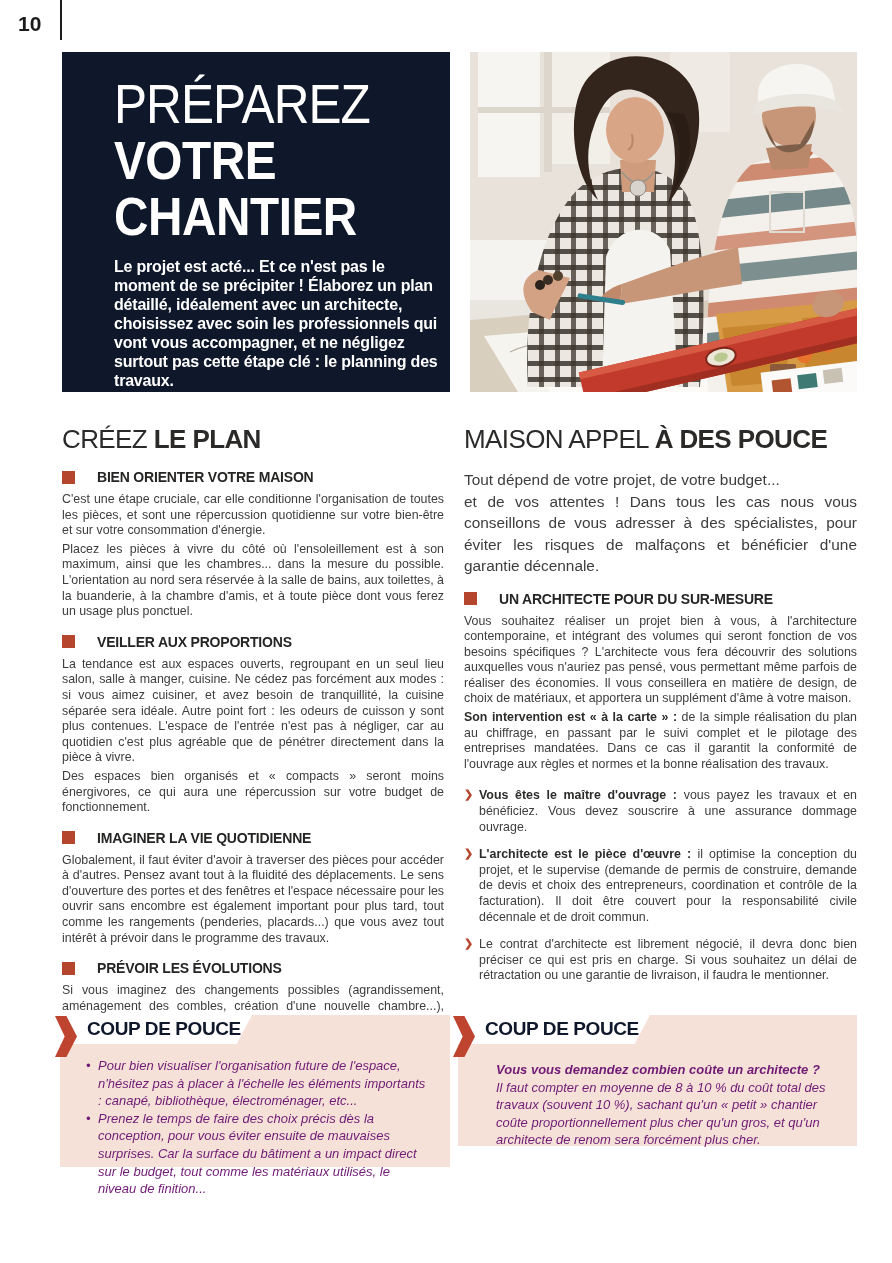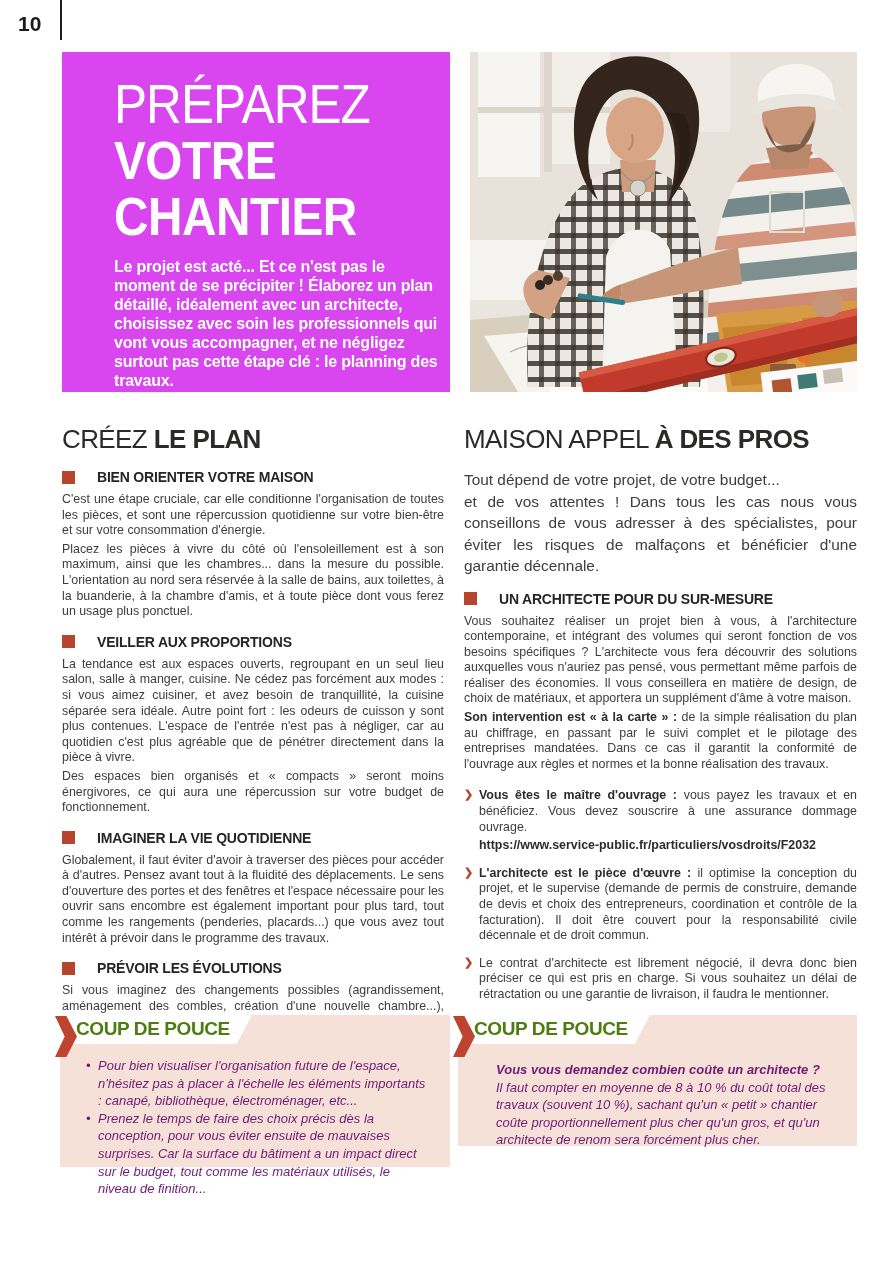--- a/index.html
+++ b/index.html
@@ -6,21 +6,21 @@
   body{
     width:892px;height:1263px;position:relative;background:#ffffff;
     font-family:"Liberation Sans", sans-serif;color:#3d3d3d;
     -webkit-font-smoothing:antialiased;
   }
   
   .folio{position:absolute;left:18px;top:12px;font-size:21px;font-weight:bold;color:#1c1c1c;}
   .folio-rule{position:absolute;left:60px;top:0;width:2px;height:40px;background:#1c1c1c;}
 
   
-  .hero{position:absolute;left:62px;top:52px;width:388px;height:340px;background:#d946ef;}
+  .hero{position:absolute;left:62px;top:52px;width:388px;height:340px;background:#0f172a;}
   .hero-inner{position:absolute;left:52px;top:24px;width:340px;}
   .hero-title{color:#fff;transform:scaleX(0.9);transform-origin:0 0;width:372px;}
   .hero-title .t1{font-size:55px;line-height:57px;font-weight:normal;letter-spacing:-1px;}
   .hero-title .t2,.hero-title .t3{font-size:53px;line-height:56px;font-weight:bold;letter-spacing:-0.5px;}
   .hero-intro{margin-top:12px;color:#fff;font-weight:bold;font-size:16px;line-height:19px;width:334px;letter-spacing:-0.2px;}
 
   .hero-photo{position:absolute;left:470px;top:52px;width:387px;height:340px;overflow:hidden;background:#e8e2da;}
 
   
   .col{position:absolute;top:424px;}
@@ -46,21 +46,21 @@
   .bullet .link{display:block;font-weight:bold;color:#2d2c2b;margin-top:3px;text-align:left;text-decoration:none;}
 
   
   .tip{position:absolute;top:1015px;background:#f5e1d8;}
   .tip-left{left:60px;width:390px;height:152px;}
   .tip-right{left:458px;width:399px;height:131px;}
   .tip-banner{position:absolute;left:0;top:0;width:192px;height:29px;background:#ffffff;
     clip-path:polygon(0 0,100% 0,92% 100%,0 100%);}
   .tip-chevron{position:absolute;left:-5px;top:1px;width:22px;height:41px;background:#bf4430;
     clip-path:polygon(0 0,52% 0,100% 50%,52% 100%,0 100%,44% 50%);}
-  .tip-title{position:absolute;left:16px;top:3px;font-size:19px;font-weight:bold;color:#4d7c0f;letter-spacing:-0.4px;white-space:nowrap;}
+  .tip-title{position:absolute;left:27px;top:3px;font-size:19px;font-weight:bold;color:#0f172a;letter-spacing:-0.4px;white-space:nowrap;}
   .tip-content{position:absolute;font-style:italic;font-size:13px;line-height:17.6px;color:#701a75;}
   .tip-left .tip-content{left:26px;top:42px;width:340px;}
   .tip-right .tip-content{left:38px;top:46px;width:330px;}
   .tip-bullet{position:relative;padding-left:12px;}
   .tip-bullet::before{content:"\2022";position:absolute;left:0;top:0;}
   .tip-q{font-weight:bold;}
 </style>
 </head>
 <body>
 
@@ -211,36 +211,35 @@
   <p class="body">Globalement, il faut éviter d'avoir à traverser des pièces pour accéder à d'autres. Pensez avant tout à la fluidité des déplacements. Le sens d'ouverture des portes et des fenêtres et l'espace nécessaire pour les ouvrir sans encombre est également important pour plus tard, tout comme les rangements (penderies, placards...) que vous avez tout intérêt à prévoir dans le programme des travaux.</p>
 
   <div class="sec-title">
     <span class="sq"></span>
     <span class="txt">PRÉVOIR LES ÉVOLUTIONS</span>
   </div>
   <p class="body">Si vous imaginez des changements possibles (agrandissement, aménagement des combles, création d'une nouvelle chambre...), mieux vaut les penser dès l'élaboration des plans initiaux. Cela facilitera leur mise en œuvre le moment venu.</p>
 </div>
 
 <div class="col col-right">
-  <h2 class="col-head"><span>MAISON APPEL </span><span class="bold">À DES PROS</span></h2>
+  <h2 class="col-head"><span>MAISON APPEL </span><span class="bold">À DES POUCE</span></h2>
 
   <p class="right-intro"><span>Tout dépend de votre projet, de votre budget...</span><br><span>et de vos attentes ! Dans tous les cas nous vous conseillons de vous adresser à des spécialistes, pour éviter les risques de malfaçons et bénéficier d'une garantie décennale.</span></p>
 
   <div class="sec-title">
     <span class="sq"></span>
     <span class="txt">UN ARCHITECTE POUR DU SUR-MESURE</span>
   </div>
   <p class="body">Vous souhaitez réaliser un projet bien à vous, à l'architecture contemporaine, et intégrant des volumes qui seront fonction de vos besoins spécifiques ? L'architecte vous fera découvrir des solutions auxquelles vous n'auriez pas pensé, vous permettant même parfois de réaliser des économies. Il vous conseillera en matière de design, de choix de matériaux, et apportera un supplément d'âme à votre maison.</p>
   <p class="body"><span class="lead">Son intervention est « à la carte » :</span><span> de la simple réalisation du plan au chiffrage, en passant par le suivi complet et le pilotage des entreprises mandatées. Dans ce cas il garantit la conformité de l'ouvrage aux règles et normes et la bonne réalisation des travaux.</span></p>
 
   <div class="bullets">
     <div class="bullet">
       <span class="marker"></span>
       <span class="lead">Vous êtes le maître d'ouvrage :</span><span> vous payez les travaux et en bénéficiez. Vous devez souscrire à une assurance dommage ouvrage.</span>
-      <a class="link" href="#">https://www.service-public.fr/particuliers/vosdroits/F2032</a>
     </div>
     <div class="bullet">
       <span class="marker"></span>
       <span class="lead">L'architecte est le pièce d'œuvre :</span><span> il optimise la conception du projet, et le supervise (demande de permis de construire, demande de devis et choix des entrepreneurs, coordination et contrôle de la facturation). Il doit être couvert pour la responsabilité civile décennale et de droit commun.</span>
     </div>
     <div class="bullet">
       <span class="marker"></span>
       <span>Le contrat d'architecte est librement négocié, il devra donc bien préciser ce qui est pris en charge. Si vous souhaitez un délai de rétractation ou une garantie de livraison, il faudra le mentionner.</span>
     </div>
   </div>

